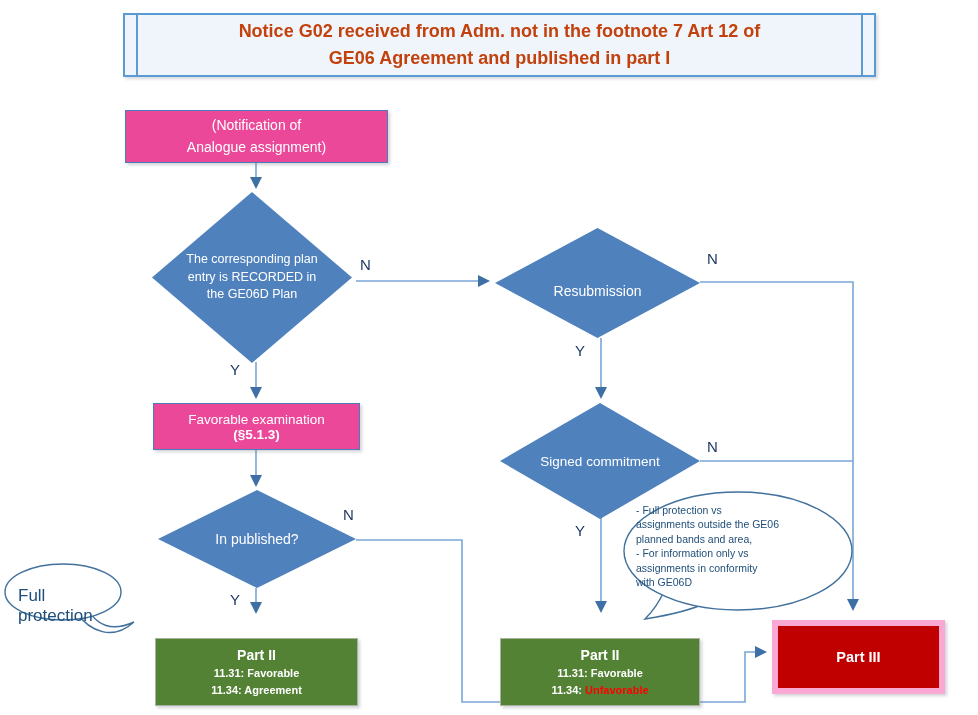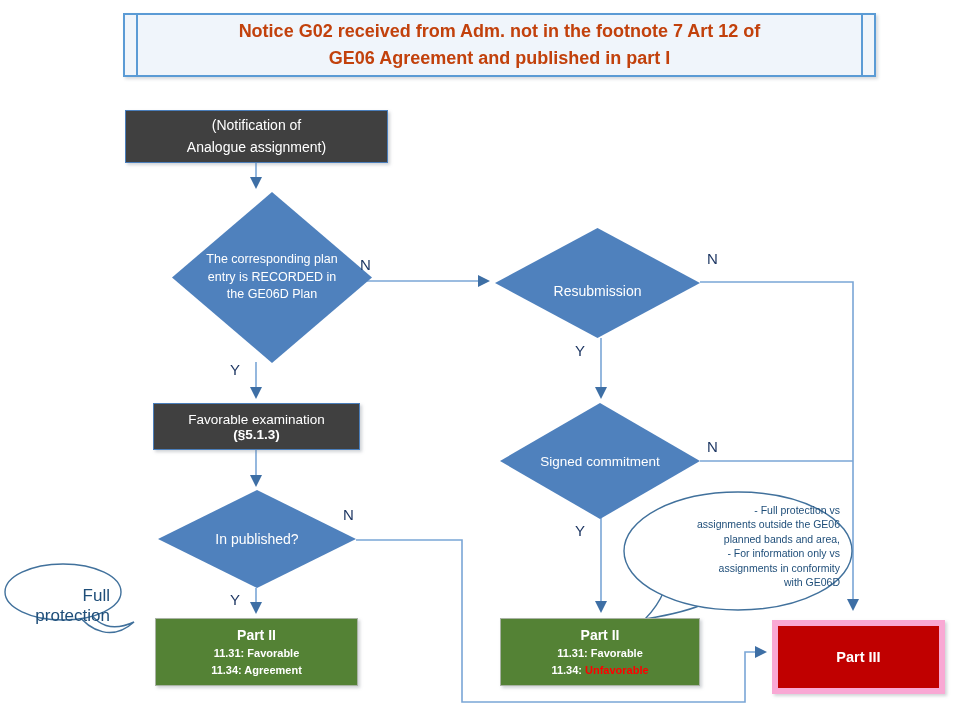--- a/index.html
+++ b/index.html
@@ -7,41 +7,41 @@
     position:relative;width:978px;height:715px;background:#ffffff;
     font-family:"Liberation Sans", sans-serif;overflow:hidden;
     border-bottom:2px solid #d9d9d9;
   }
   svg.connectors{position:absolute;left:0;top:0;z-index:1;}
   .conn{fill:none;stroke:#7aa6d6;stroke-width:1.6;}
   .bubble{fill:#ffffff;stroke:#41719c;stroke-width:1.4;}
 
   .node{position:absolute;z-index:2;display:flex;flex-direction:column;
         align-items:center;justify-content:center;text-align:center;color:#fff;}
-  .rect-blue{background:#404040;border:1px solid #4a7ebb;box-shadow:2px 2px 3px rgba(120,130,140,.35);}
+  .rect-blue{background:#ec4899;border:1px solid #4a7ebb;box-shadow:2px 2px 3px rgba(120,130,140,.35);}
   .diamond{background:#4f81bd;clip-path:polygon(50% 0,100% 50%,50% 100%,0 50%);}
-  .green{background:#548235;border:1px solid #a9b3a4;box-shadow:2px 2px 3px rgba(120,130,140,.35);}
+  .green{background:#548235;border:1px solid #a9b3a4;box-shadow:2px 2px 3px rgba(120,130,140,.35);margin-top:20px;}
   .red{background:#c00000;border:6px solid #f9a8d4;box-shadow:2px 2px 3px rgba(120,130,140,.35);}
   .pre{white-space:pre-line;}
 
   .title-box{
     position:absolute;left:123px;top:13px;width:749px;height:60px;z-index:2;
     background:#f0f5fb;border:2px solid #5b9bd5;box-shadow:2px 2px 3px rgba(120,130,140,.3);
     display:flex;align-items:center;justify-content:center;
   }
   .title-text{font-size:18px;font-weight:600;color:#c2410c;text-align:center;line-height:1.5;}
   .title-inner-line{position:absolute;top:0;bottom:0;width:0;border-left:2px solid #5b9bd5;}
   .til-left{left:11px;} .til-right{right:11px;}
 
   .elabel{position:absolute;z-index:3;font-size:15px;color:#1f3864;}
 
   .small-bold{font-weight:700;font-size:11px;line-height:1.5;}
   .unfav{color:#ff0000;}
 
-  .callout-text{position:absolute;z-index:3;color:#1f4e79;text-align:right;}
+  .callout-text{position:absolute;z-index:3;color:#1f4e79;text-align:left;}
 </style>
 </head>
 <body>
 
 <div class="canvas">
 
   <svg class="connectors" width="978" height="715" viewBox="0 0 978 715">
     <defs>
       <marker id="arr" viewBox="0 0 10 10" refX="7.5" refY="5" markerWidth="7.5" markerHeight="7.5" orient="auto-start-reverse">
         <path d="M0 0 L10 5 L0 10 z" fill="#3e6fa5"></path>
@@ -75,21 +75,21 @@
     <div class="title-inner-line til-right"></div>
     <div class="title-text pre">Notice G02 received from Adm. not in the footnote 7 Art 12 of
 GE06 Agreement and published in part I</div>
   </div>
 
   <div class="node rect-blue" style="left:125px;top:110px;width:261px;height:51px;">
     <div class="pre" style="font-size:14px;line-height:1.55;">(Notification of
 Analogue assignment)</div>
   </div>
 
-  <div class="node diamond" style="left:172px;top:192px;width:200px;height:171px;">
+  <div class="node diamond" style="left:152px;top:192px;width:200px;height:171px;">
     <div class="pre" style="font-size:12.5px;line-height:1.4;">The corresponding plan
 entry is RECORDED in
 the GE06D Plan</div>
   </div>
 
   <div class="node diamond" style="left:495px;top:228px;width:205px;height:110px;">
     <div style="font-size:14px;margin-top:16px;">Resubmission</div>
   </div>
 
   <div class="node rect-blue" style="left:153px;top:403px;width:205px;height:45px;">

